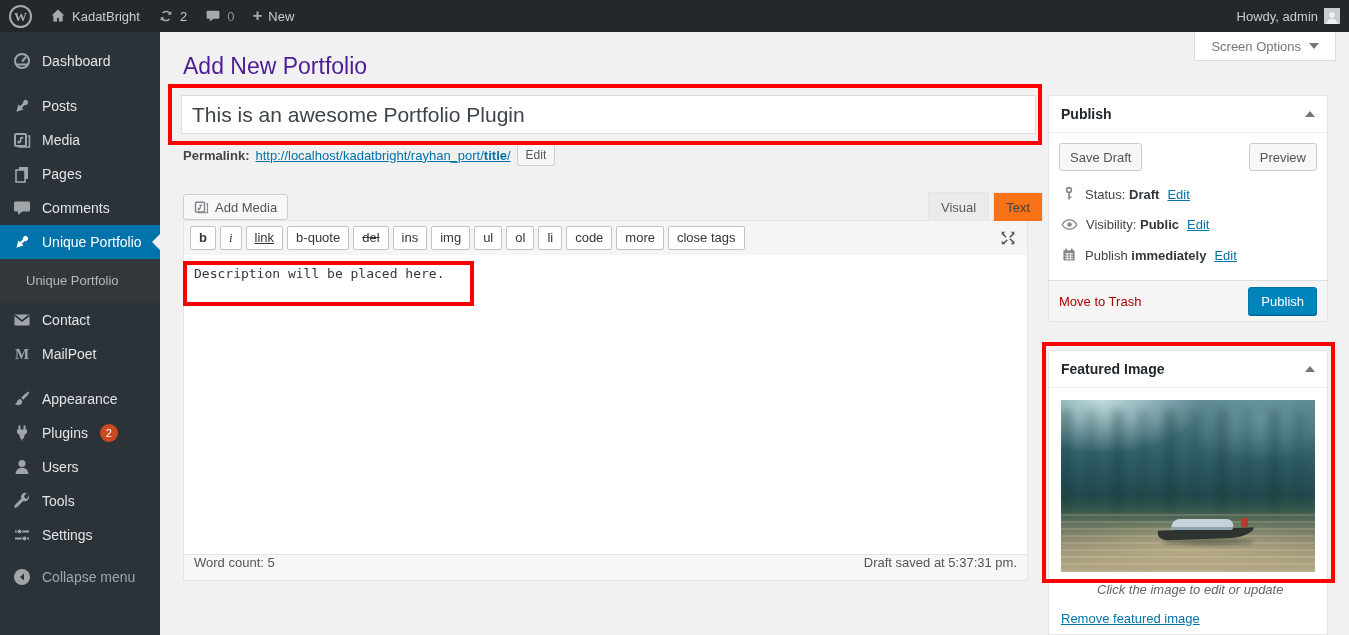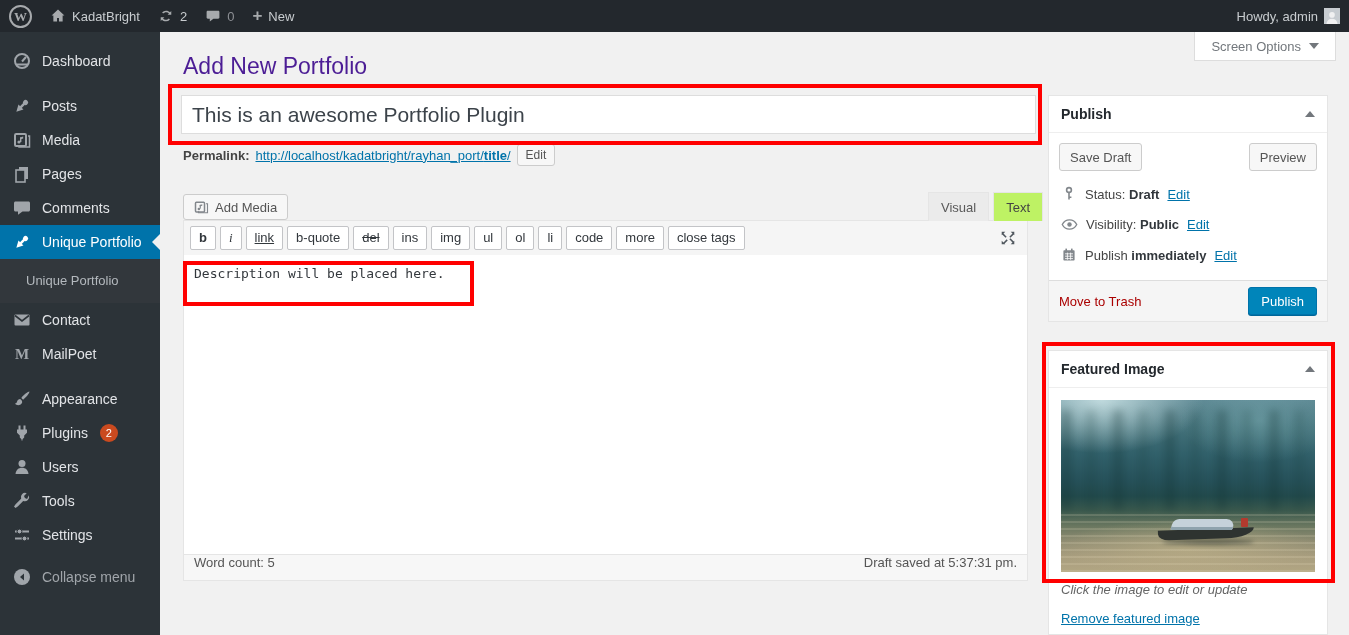--- a/index.html
+++ b/index.html
@@ -59,21 +59,21 @@
     border-radius:3px;color:#555;font-size:13px;padding:0 10px;height:26px;box-sizing:border-box;cursor:pointer;
     font-family:"Liberation Sans",sans-serif;}
   .btn-small{height:22px;font-size:12px;padding:0 8px;}
 
   #add-media-btn{position:absolute;left:183px;top:194px;z-index:2;}
 
   #editor-tabs{position:absolute;left:928px;top:192px;display:flex;z-index:2;}
   .wp-tab{height:28px;display:flex;align-items:center;padding:0 12px;font-size:13px;color:#595959;
     border:1px solid #e5e5e5;border-bottom:none;cursor:pointer;}
   .wp-tab.visual{background:#ebebeb;margin-right:4px;}
-  .wp-tab.text-active{background:#bef264;border-color:#e5e5e5;color:#444;}
+  .wp-tab.text-active{background:#f97316;border-color:#e5e5e5;color:#444;}
 
   #editor{position:absolute;left:183px;top:220px;width:845px;height:361px;background:#fff;
     border:1px solid #e5e5e5;box-sizing:border-box;z-index:1;display:flex;flex-direction:column;}
   #qt-toolbar{height:34px;background:#f5f5f5;display:flex;align-items:center;padding:0 6px;gap:4px;position:relative;}
   .qt-btn{background:#fff;border:1px solid #c3c4c7;border-radius:2px;color:#32373c;font-size:13px;
     padding:2px 8px;cursor:pointer;font-family:"Liberation Sans",sans-serif;line-height:1.4;}
   .qt-b{font-weight:bold;}
   .qt-i{font-style:italic;font-family:"Liberation Serif",serif;}
   .qt-link{text-decoration:underline;}
   .qt-del{text-decoration:line-through;}
@@ -115,21 +115,21 @@
   #featured-image .mist{position:absolute;left:0;bottom:0;width:100%;height:34%;opacity:.5;
     background:repeating-linear-gradient(180deg, rgba(236,226,196,.35) 0 2px, rgba(236,226,196,0) 2px 7px);}
   .boat{position:absolute;left:38%;top:69%;width:96px;height:22px;}
   .boat .hull{position:absolute;left:0;top:10px;width:96px;height:10px;background:#2e3330;
     border-radius:0 0 45px 18px / 0 0 16px 10px;transform:rotate(-2deg);}
   .boat .canopy{position:absolute;left:14px;top:0;width:62px;height:11px;background:#c6d2da;
     border-radius:6px 10px 2px 2px;transform:skewX(-18deg);box-shadow:inset 0 -3px 0 #8fa3ad;}
   .boat .flag{position:absolute;right:6px;top:-1px;width:7px;height:9px;background:#b23a2e;border-radius:1px;}
   .boat .shadow{position:absolute;left:4px;top:20px;width:92px;height:6px;background:rgba(20,30,28,.45);
     border-radius:50%;filter:blur(2px);}
-  #featured-caption{font-style:italic;color:#666;font-size:13px;margin-top:10px;}
+  #featured-caption{font-style:italic;color:#666;font-size:13px;margin-top:10px;margin-left:36px;}
   #remove-featured{display:inline-block;margin-top:14px;color:#0073aa;text-decoration:underline;font-size:13px;}
 
   
   .anno{position:absolute;border:4px solid #ff0000;box-sizing:border-box;pointer-events:none;z-index:50;}
   #anno-title{left:168px;top:84px;width:874px;height:61px;}
   #anno-desc{left:183px;top:261px;width:291px;height:45px;}
   #anno-featured{left:1042px;top:342px;width:293px;height:241px;}
 </style>
 </head>
 <body>

